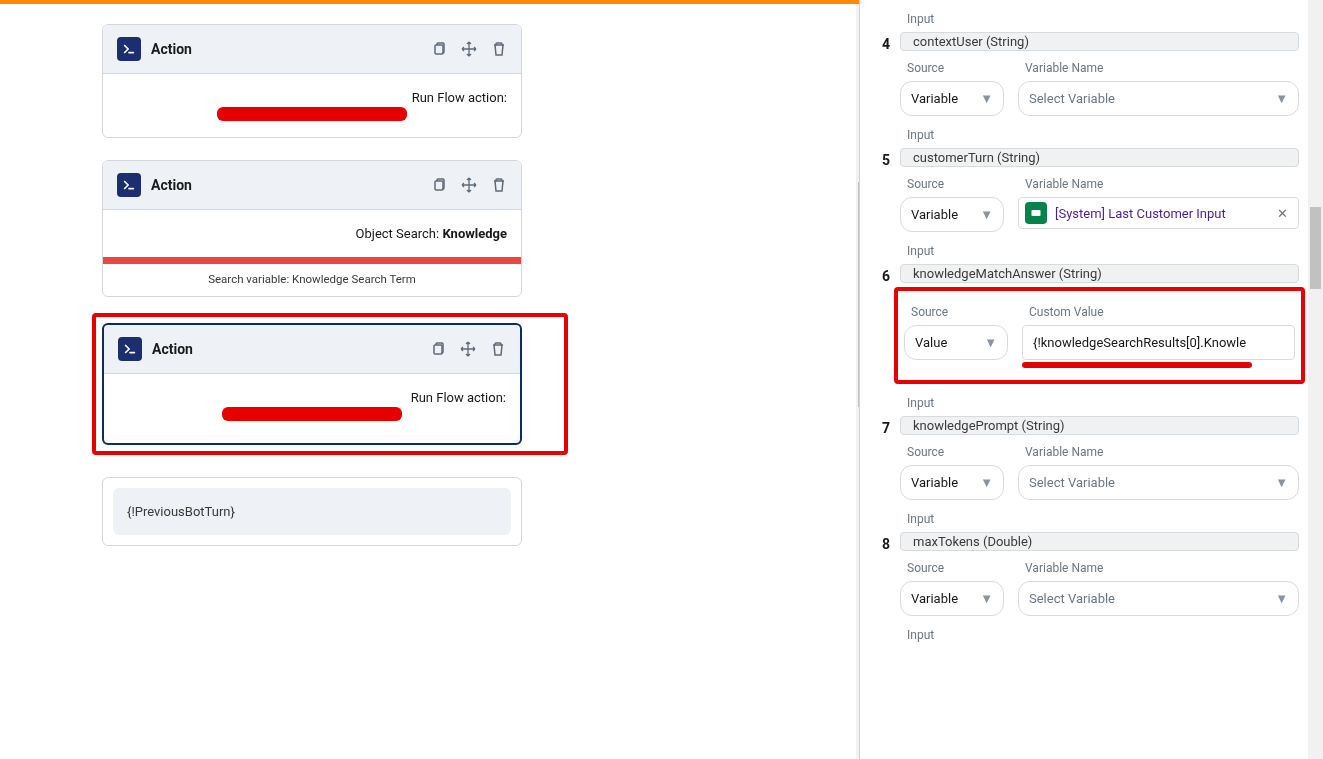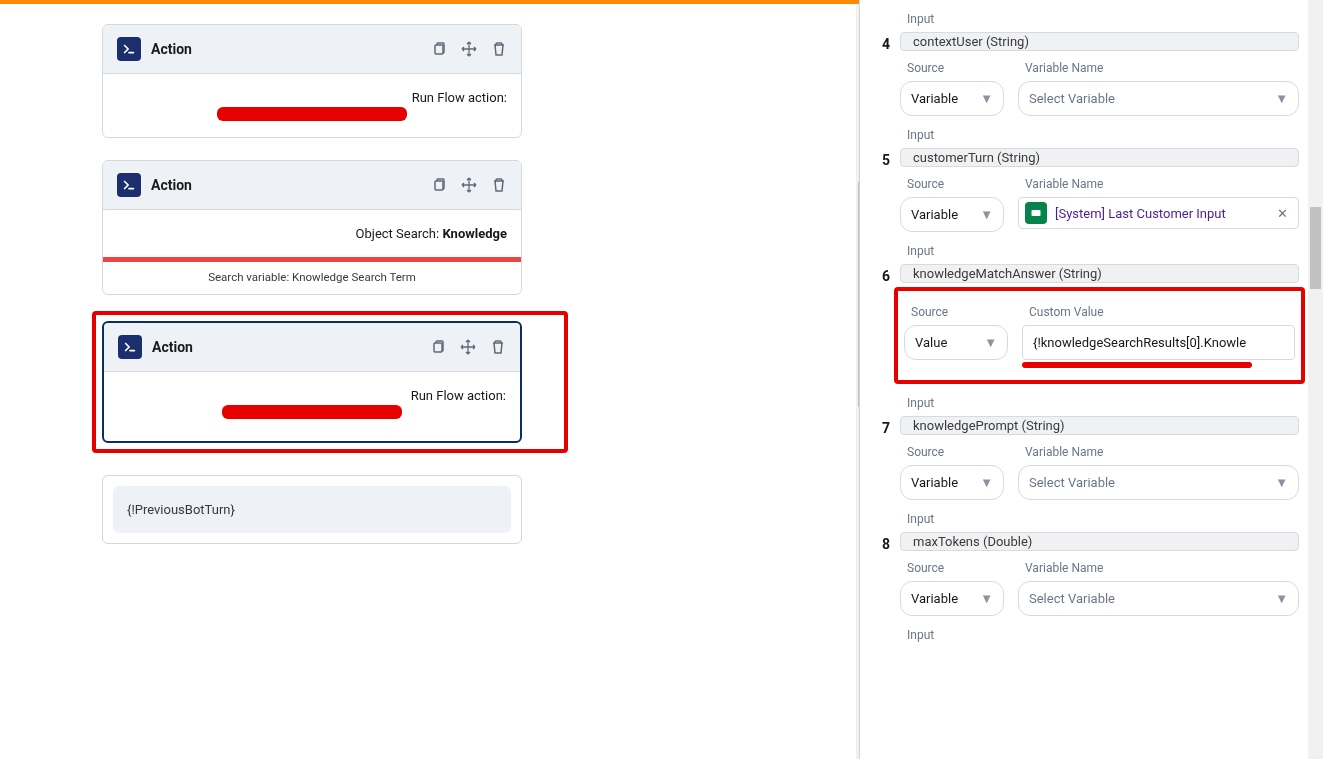--- a/index.html
+++ b/index.html
@@ -87,21 +87,21 @@
     height: 14px;
     background: #e60000;
     border-radius: 6px;
     margin: 2px auto 0;
   }
   .sub-row {
     font-size: 11.5px;
     color: #3a3a3a;
     text-align: center;
     padding: 8px 0 10px;
-    border-top: 5px solid #ef4444;
+    border-top: 7px solid #ef4444;
   }
   .selected-wrap {
     border: 4px solid #e60000;
     border-radius: 4px;
     padding: 6px;
     margin: -6px -10px 22px -10px;
     width: 476px;
   }
   .card.selected {
     border: 2px solid #0b2d66;

